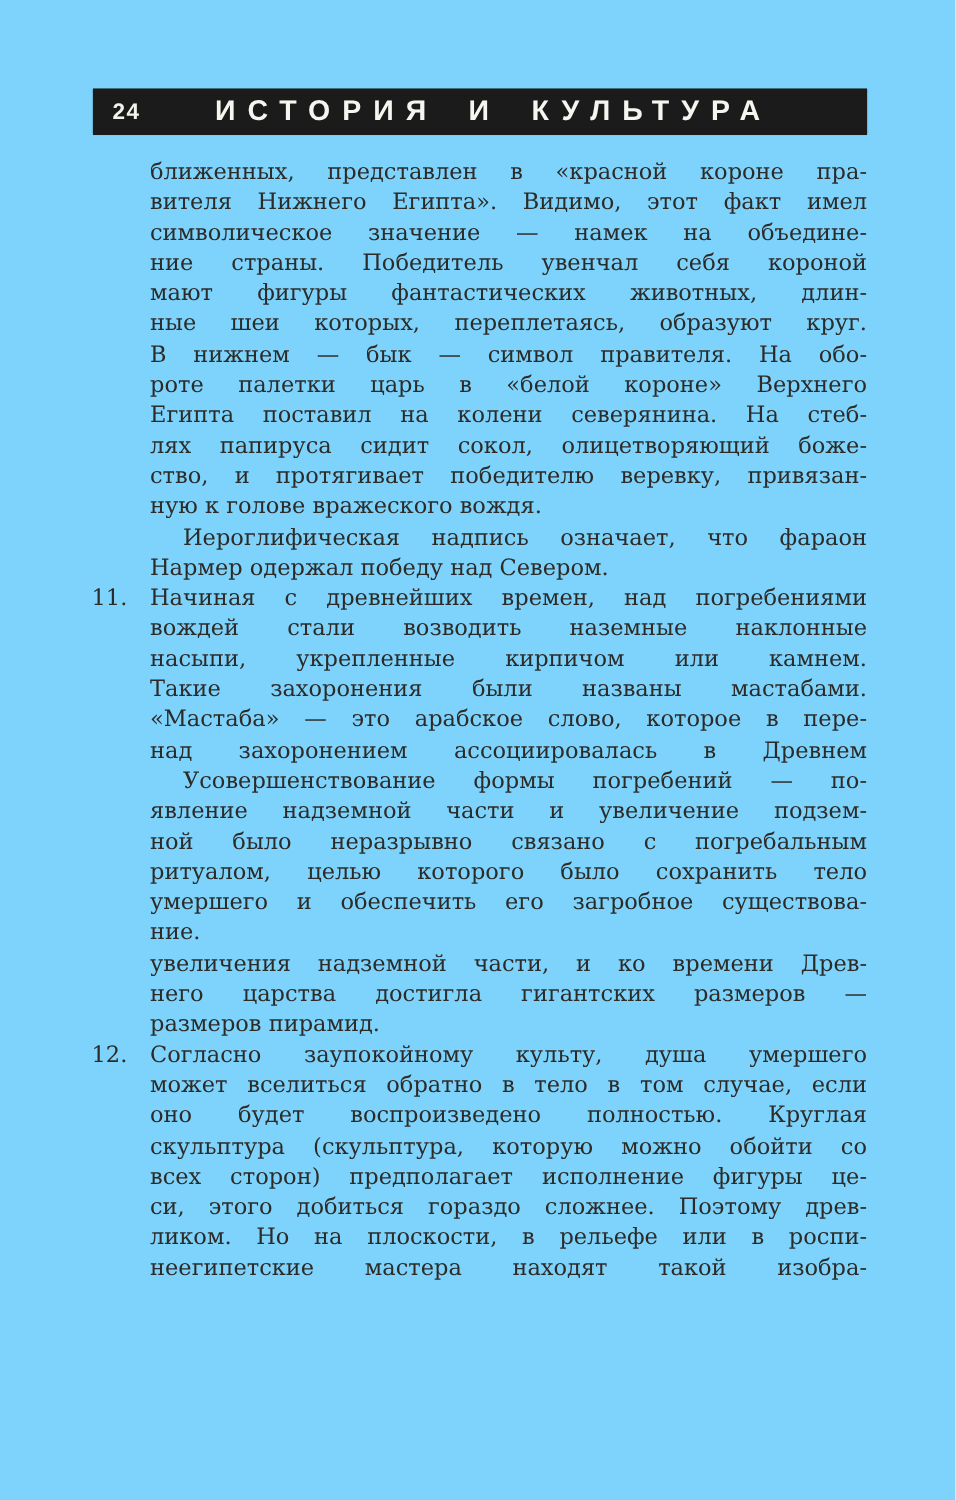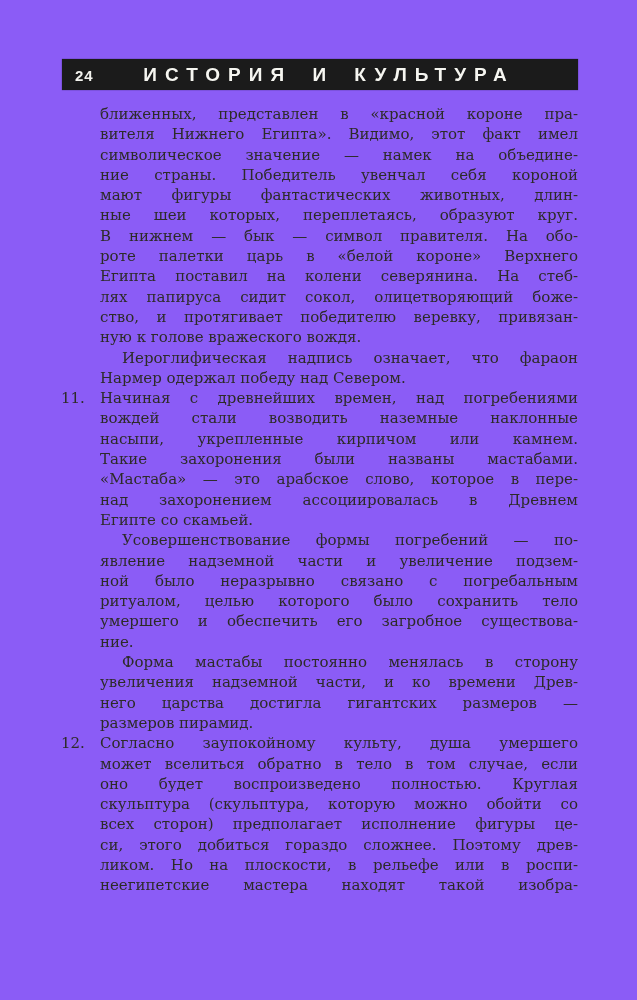--- a/index.html
+++ b/index.html
@@ -4,21 +4,21 @@
 <style>
   html, body {
     margin: 0;
     padding: 0;
     background: #ffffff;
   }
   .page {
     position: relative;
     width: 637px;
     height: 1000px;
-    background: #8b5cf6;
+    background: #7dd3fc;
     overflow: hidden;
     font-family: "DejaVu Serif", serif;
     text-decoration: underline;
   }
   .header-bar {
     position: absolute;
     left: 62px;
     top: 59px;
     width: 516px;
     height: 31px;
@@ -107,32 +107,30 @@
         <div class="line last">Нармер одержал победу над Севером.</div>
       </div>
       <div class="block">
         <span class="para-number">11.</span>
         <div class="line">Начиная с древнейших времен, над погребениями</div>
         <div class="line">вождей стали возводить наземные наклонные</div>
         <div class="line">насыпи, укрепленные кирпичом или камнем.</div>
         <div class="line">Такие захоронения были названы мастабами.</div>
         <div class="line">«Мастаба» — это арабское слово, которое в пере-</div>
         <div class="line">над захоронением ассоциировалась в Древнем</div>
-        <div class="line last">Египте со скамьей.</div>
       </div>
       <div class="block">
         <div class="line indent">Усовершенствование формы погребений — по-</div>
         <div class="line">явление надземной части и увеличение подзем-</div>
         <div class="line">ной было неразрывно связано с погребальным</div>
         <div class="line">ритуалом, целью которого было сохранить тело</div>
         <div class="line">умершего и обеспечить его загробное существова-</div>
         <div class="line last">ние.</div>
       </div>
       <div class="block">
-        <div class="line indent">Форма мастабы постоянно менялась в сторону</div>
         <div class="line">увеличения надземной части, и ко времени Древ-</div>
         <div class="line">него царства достигла гигантских размеров —</div>
         <div class="line last">размеров пирамид.</div>
       </div>
       <div class="block">
         <span class="para-number">12.</span>
         <div class="line">Согласно заупокойному культу, душа умершего</div>
         <div class="line">может вселиться обратно в тело в том случае, если</div>
         <div class="line">оно будет воспроизведено полностью. Круглая</div>
         <div class="line">скульптура (скульптура, которую можно обойти со</div>

